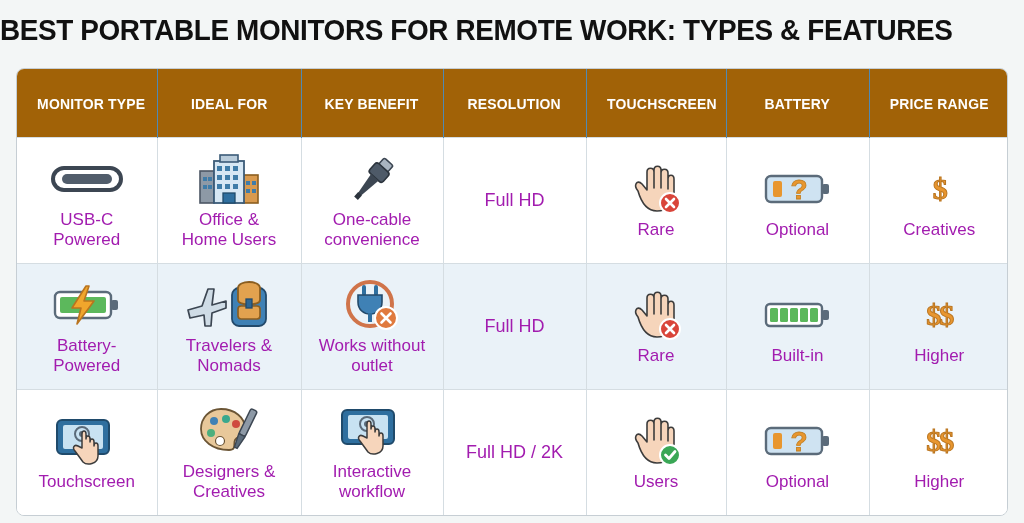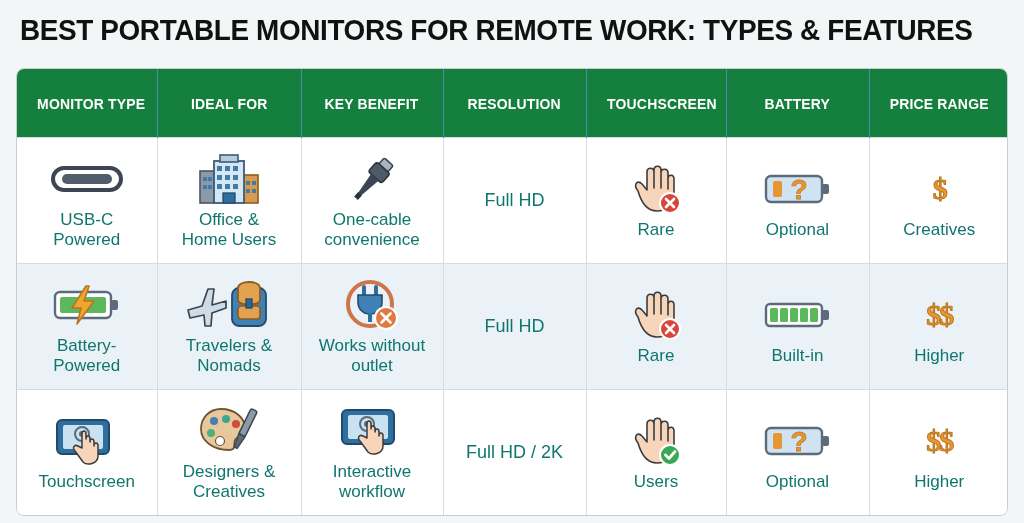--- a/index.html
+++ b/index.html
@@ -4,54 +4,54 @@
 <style>
   html,body{margin:0;padding:0;}
   body{
     width:1024px;height:523px;overflow:hidden;
     background:#f3f6f6;
     font-family:"Liberation Sans","DejaVu Sans",sans-serif;
     color:#1d1d1d;
   }
   #page-title{
     position:absolute;left:0;top:0;width:1024px;height:60px;
-    display:flex;align-items:center;padding-left:20px;box-sizing:border-box;
+    display:flex;align-items:center;box-sizing:border-box;
   }
   #page-title span{
     font-size:30px;font-weight:bold;letter-spacing:-0.4px;
     transform:scaleX(0.93);transform-origin:left center;
     white-space:nowrap;color:#111111;
   }
   .table-wrap{
     position:absolute;left:16px;top:68px;width:992px;height:448px;
     border:1px solid #c6ced4;border-radius:8px;overflow:hidden;
     background:#ffffff;box-sizing:border-box;
   }
   table{border-collapse:collapse;width:100%;height:100%;table-layout:fixed;}
   thead th{
-    background:#15803d;color:#ffffff;height:68px;
+    background:#a16207;color:#ffffff;height:68px;
     font-size:15px;font-weight:bold;letter-spacing:0.2px;
     border-right:1px solid #4f89b4;
     text-align:center;vertical-align:middle;
     padding:0 16px;
   }
   thead th span{display:inline-block;transform:scaleX(0.93);white-space:nowrap;}
   thead th:last-child{border-right:none;}
   tbody td{
     border-right:1px solid #d5dde2;
     border-top:1px solid #d5dde2;
     text-align:center;vertical-align:middle;
     padding:6px 4px;box-sizing:border-box;
   }
   tbody td:last-child{border-right:none;}
   tbody tr.row-alt td{background:#eaf2f8;}
   tbody tr.row-plain td{background:#ffffff;}
   .cell{display:flex;flex-direction:column;align-items:center;justify-content:center;gap:4px;}
   .cell .ico{height:54px;display:flex;align-items:center;justify-content:center;}
-  .cell .lbl{font-size:17px;line-height:1.12;color:#0f766e;}
+  .cell .lbl{font-size:17px;line-height:1.12;color:#a21caf;}
   .text-only .lbl{font-size:18px;}
   
   col.c0{width:140px}col.c1{width:144px}col.c2{width:142px}
   col.c3{width:143px}col.c4{width:140px}col.c5{width:143px}col.c6{width:140px}
   .money{
     font-size:30px;font-weight:bold;color:#e8962f;
     -webkit-text-stroke:1px #b9741f;letter-spacing:-2px;
     font-family:"Liberation Serif",serif;
   }
 </style>

